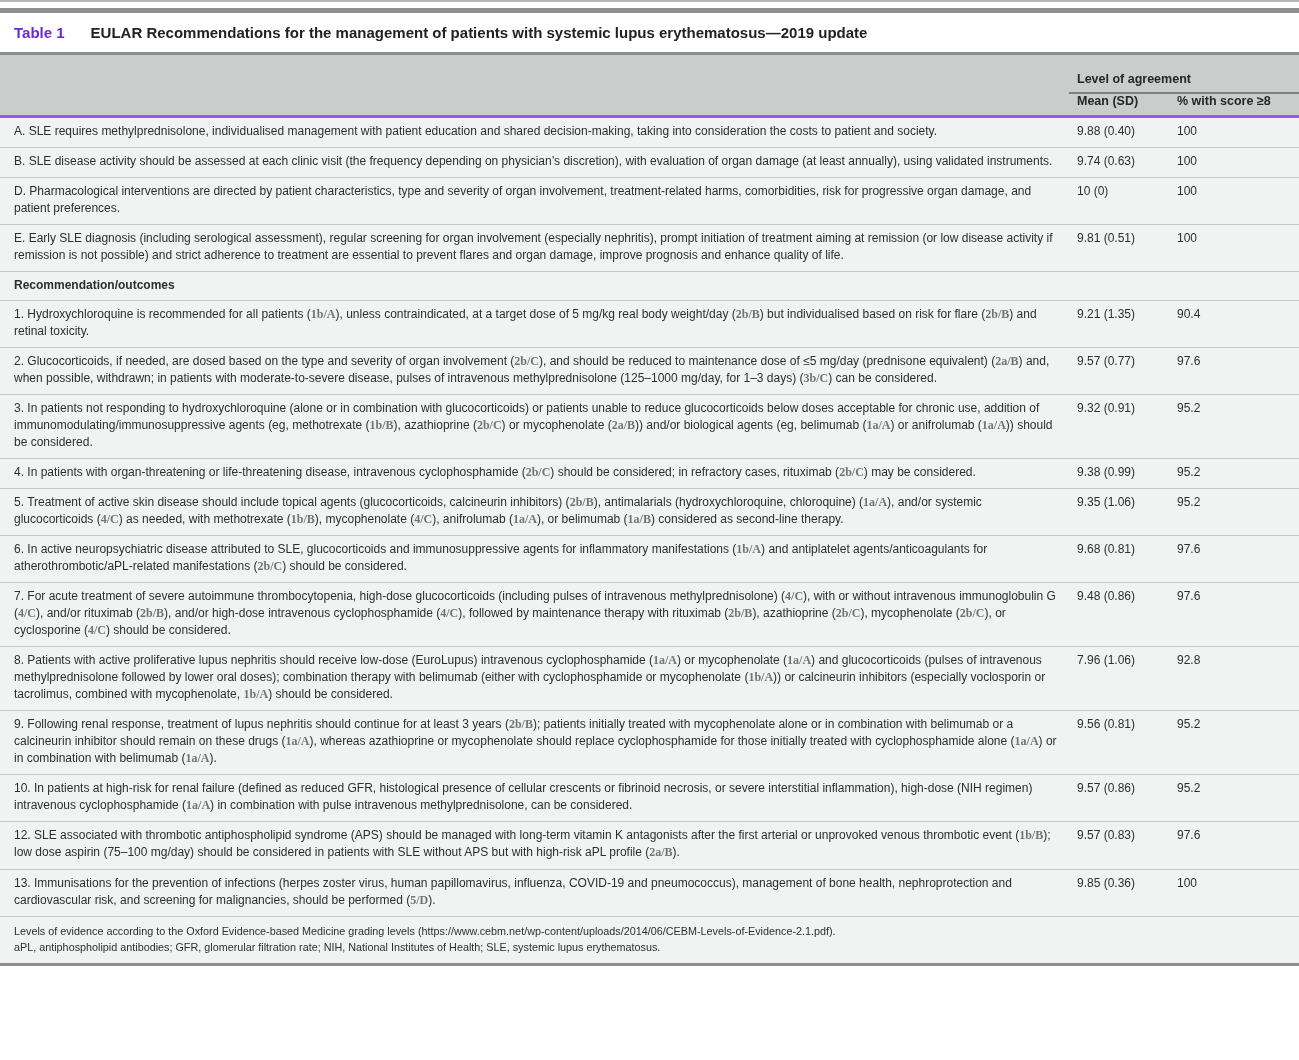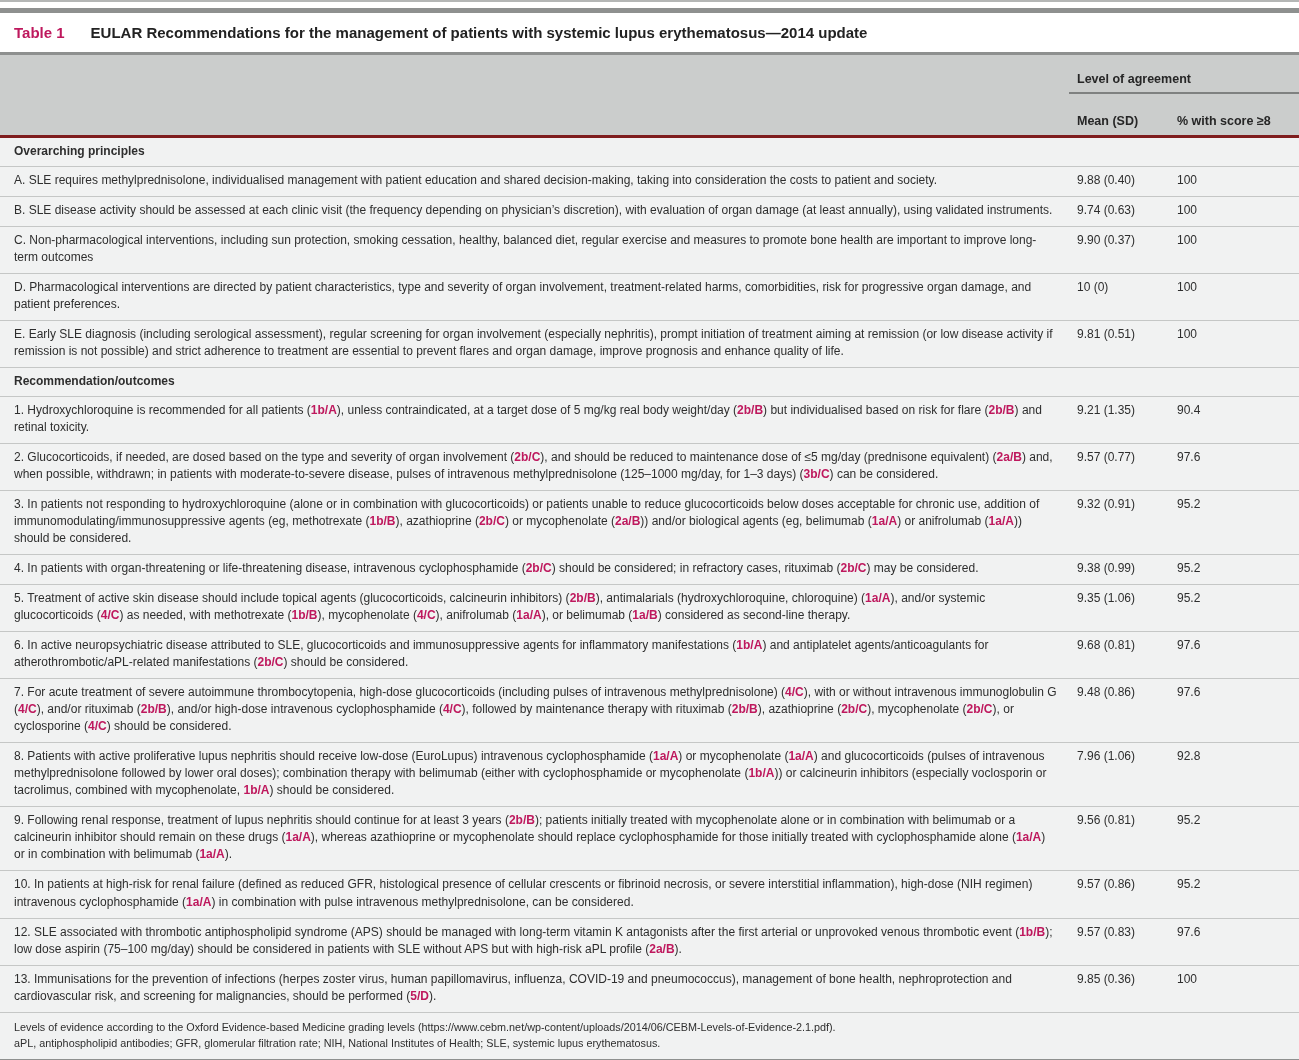--- a/index.html
+++ b/index.html
@@ -1,80 +1,72 @@
 <!DOCTYPE html>
 <html><head>
 <meta charset="utf-8">
 <style>
   html,body{margin:0;padding:0;background:#ffffff;}
   body{width:1299px;font-family:"Liberation Sans","DejaVu Sans",sans-serif;color:#2e2e2e;}
   .figure{width:1299px;box-sizing:border-box;}
   .top-hairline{height:2px;background:#b4b6b5;}
   .caption{background:#ffffff;padding:10px 14px 9px 14px;border-top:5px solid #8e908f;margin-top:6px;font-size:15px;line-height:1.3;}
-  .caption .tlabel{font-weight:700;color:#be185d;margin-right:26px;}
+  .caption .tlabel{font-weight:700;color:#6d28d9;margin-right:26px;}
   .caption .ttitle{font-weight:700;color:#222;}
   table.tbl{width:100%;border-collapse:collapse;table-layout:fixed;}
   col.c-stmt{width:1069px;}
   col.c-mean{width:100px;}
   col.c-pct{width:130px;}
   thead th{background:#cbcdcc;text-align:left;font-size:12.5px;font-weight:700;color:#262626;padding:0 8px;}
   thead tr.h1 th{border-top:3px solid #8e908f;padding-top:17px;padding-bottom:6px;}
   thead th.agree-h{border-bottom:2px solid #7f8180;}
-  thead tr.h2 th{padding-top:20px;padding-bottom:7px;border-bottom:3px solid #7f1d1d;}
+  thead tr.h2 th{padding-top:0;padding-bottom:7px;border-bottom:3px solid #8b5cf6;}
   thead th.empty-h,thead th.empty-h2{padding:0 14px;}
   tbody td,tfoot td{background:#f1f2f2;vertical-align:top;font-size:12px;line-height:1.42;}
   tbody tr.section-row td{font-weight:700;font-size:12px;padding:5px 14px 6px 14px;border-top:1px solid #c5c7c6;}
   tbody tr.data-row td{border-top:1px solid #c5c7c6;}
   td.stmt{padding:5px 12px 7px 14px;}
   td.mean,td.pct{padding:5px 8px 7px 8px;white-space:nowrap;}
-  td.stmt b{font-weight:700;color:#be185d;}
+  td.stmt b{font-weight:700;color:#737373;font-family:Liberation Serif, serif;}
   tfoot td.footnotes{border-top:1px solid #c5c7c6;border-bottom:3px solid #8e908f;padding:6px 14px 8px 14px;font-size:10.8px;line-height:1.5;}
 </style>
 </head>
 <body>
 
 <div class="figure">
   <div class="top-hairline"></div>
   <div class="caption">
-    <span class="tlabel">Table 1</span><span class="ttitle">EULAR Recommendations for the management of patients with systemic lupus erythematosus—2014 update</span>
+    <span class="tlabel">Table 1</span><span class="ttitle">EULAR Recommendations for the management of patients with systemic lupus erythematosus—2019 update</span>
   </div>
   <table class="tbl">
     <colgroup>
         <col class="c-stmt">
         <col class="c-mean">
         <col class="c-pct">
       </colgroup>
     <thead>
       <tr class="h1">
         <th class="empty-h"></th>
         <th class="agree-h" colspan="2">Level of agreement</th>
       </tr>
       <tr class="h2">
         <th class="empty-h2"></th>
         <th class="mean-h">Mean (SD)</th>
         <th class="pct-h">% with score ≥8</th>
       </tr>
     </thead>
     <tbody>
-        <tr class="section-row">
-          <td colspan="3">Overarching principles</td>
-        </tr>
         <tr class="data-row">
           <td class="stmt">A. SLE requires methylprednisolone, individualised management with patient education and shared decision-making, taking into consideration the costs to patient and society.</td>
           <td class="mean">9.88 (0.40)</td>
           <td class="pct">100</td>
         </tr>
         <tr class="data-row">
           <td class="stmt">B. SLE disease activity should be assessed at each clinic visit (the frequency depending on physician’s discretion), with evaluation of organ damage (at least annually), using validated instruments.</td>
           <td class="mean">9.74 (0.63)</td>
-          <td class="pct">100</td>
-        </tr>
-        <tr class="data-row">
-          <td class="stmt">C. Non-pharmacological interventions, including sun protection, smoking cessation, healthy, balanced diet, regular exercise and measures to promote bone health are important to improve long-term outcomes</td>
-          <td class="mean">9.90 (0.37)</td>
           <td class="pct">100</td>
         </tr>
         <tr class="data-row">
           <td class="stmt">D. Pharmacological interventions are directed by patient characteristics, type and severity of organ involvement, treatment-related harms, comorbidities, risk for progressive organ damage, and patient preferences.</td>
           <td class="mean">10 (0)</td>
           <td class="pct">100</td>
         </tr>
         <tr class="data-row">
           <td class="stmt">E. Early SLE diagnosis (including serological assessment), regular screening for organ involvement (especially nephritis), prompt initiation of treatment aiming at remission (or low disease activity if remission is not possible) and strict adherence to treatment are essential to prevent flares and organ damage, improve prognosis and enhance quality of life.</td>
           <td class="mean">9.81 (0.51)</td>

